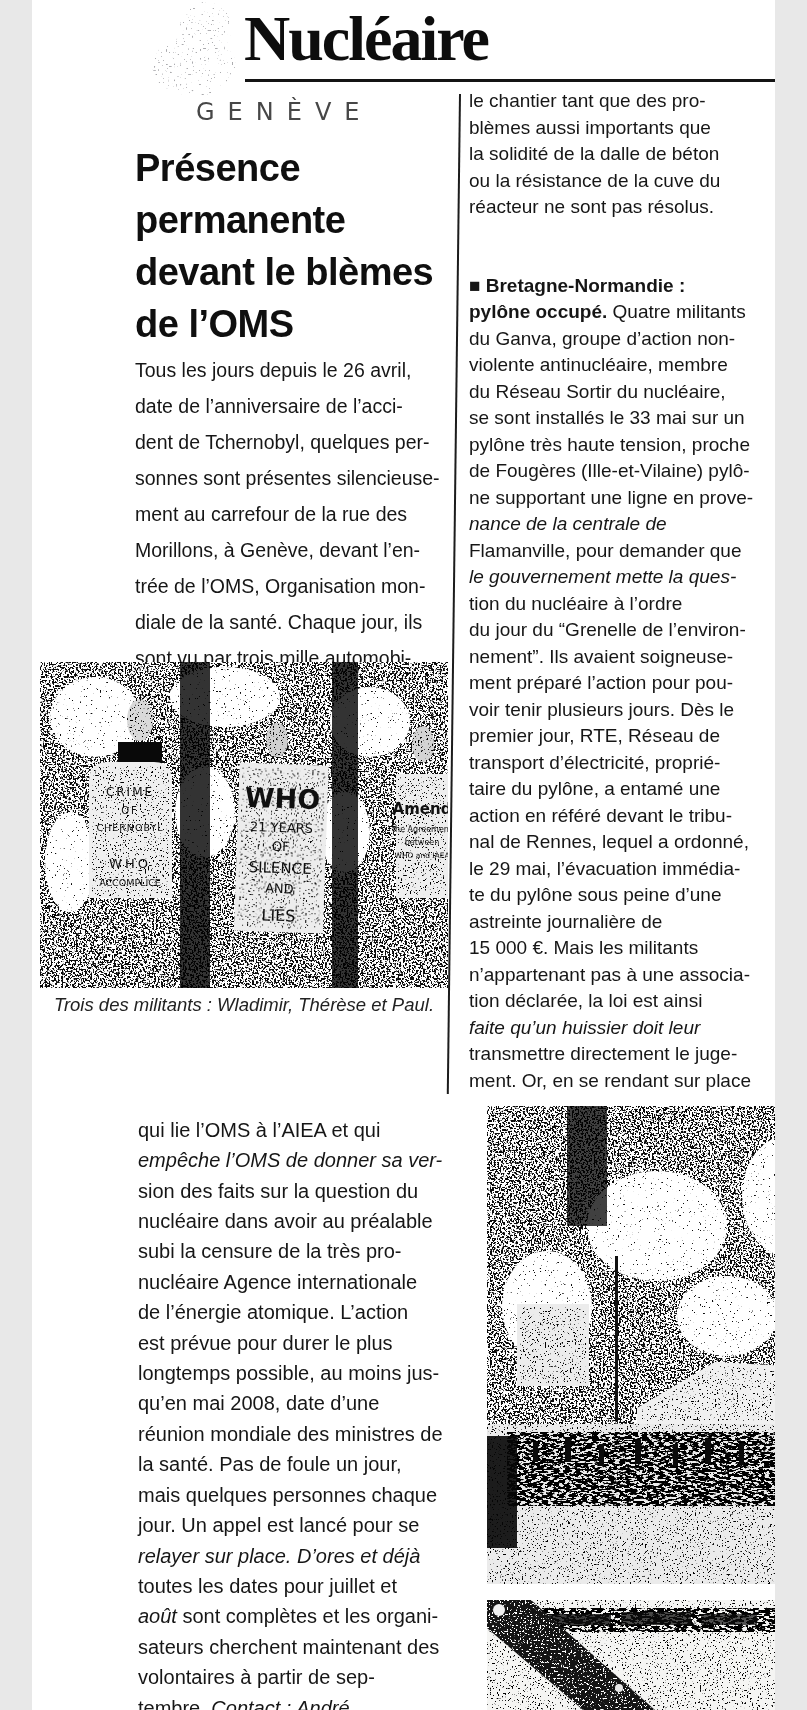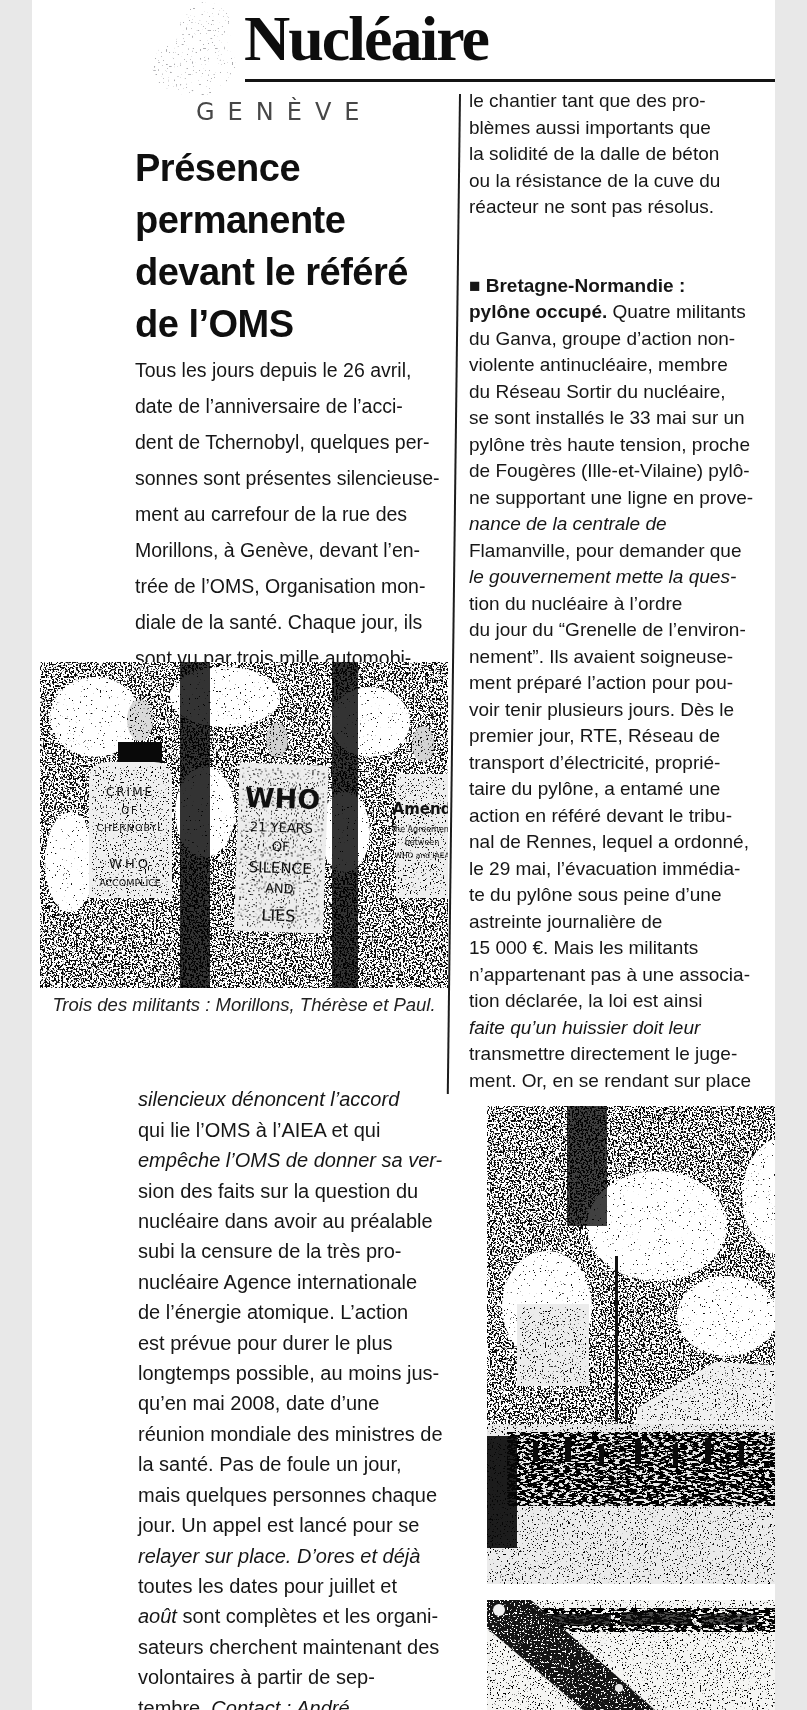--- a/index.html
+++ b/index.html
@@ -84,21 +84,21 @@
     </svg>
   </div>
 
   <div class="abs section-title" style="left:212px;top:2px">Nucléaire</div>
   <div class="abs title-rule" style="left:213px;top:79px;width:591px;height:3px"></div>
 
   <div class="abs kicker" style="left:164px;top:98px">GENÈVE</div>
 
   <div class="abs headline pre" style="left:103px;top:142px;width:330px">Présence
 permanente
-devant le référé
+devant le blèmes
 de l’OMS</div>
 
   <div class="abs body1 pre" style="left:103px;top:352px;width:324px">Tous les jours depuis le 26 avril,
 date de l’anniversaire de l’acci-
 dent de Tchernobyl, quelques per-
 sonnes sont présentes silencieuse-
 ment au carrefour de la rue des
 Morillons, à Genève, devant l’en-
 trée de l’OMS, Organisation mon-
 diale de la santé. Chaque jour, ils
@@ -149,24 +149,24 @@
       <ellipse cx="383" cy="82" rx="11" ry="18" fill="#000" filter="url(#bsp25)"></ellipse>
       <rect x="356" y="112" width="52" height="124" fill="#eeeeee"></rect>
       <rect x="358" y="115" width="48" height="118" fill="#000" filter="url(#bsp25)"></rect>
       <text class="sign-txt" x="382" y="152" font-size="15" font-weight="bold">Amend</text>
       <text class="sign-txt" x="382" y="170" font-size="8">the Agreement</text>
       <text class="sign-txt" x="382" y="183" font-size="8">between</text>
       <text class="sign-txt" x="382" y="196" font-size="7.5">WHO and IAEA</text>
     </svg>
   </div>
 
-  <div class="abs caption" style="left:8px;top:994px;width:408px">Trois des militants : Morillons, Thérèse et Paul.</div>
+  <div class="abs caption" style="left:8px;top:994px;width:408px">Trois des militants : Wladimir, Thérèse et Paul.</div>
 
   <div class="abs body2 pre" style="left:106px;top:1054px;width:326px">
-    <span class="i">silencieux dénoncent l’accord</span><span>
+    <span>
 qui lie l’OMS à l’AIEA et qui</span><span class="i">
 empêche l’OMS de donner sa ver-</span><span>
 sion des faits sur la question du
 nucléaire dans avoir au préalable
 subi la censure de la très pro-
 nucléaire Agence internationale
 de l’énergie atomique. L’action
 est prévue pour durer le plus
 longtemps possible, au moins jus-
 qu’en mai 2008, date d’une

